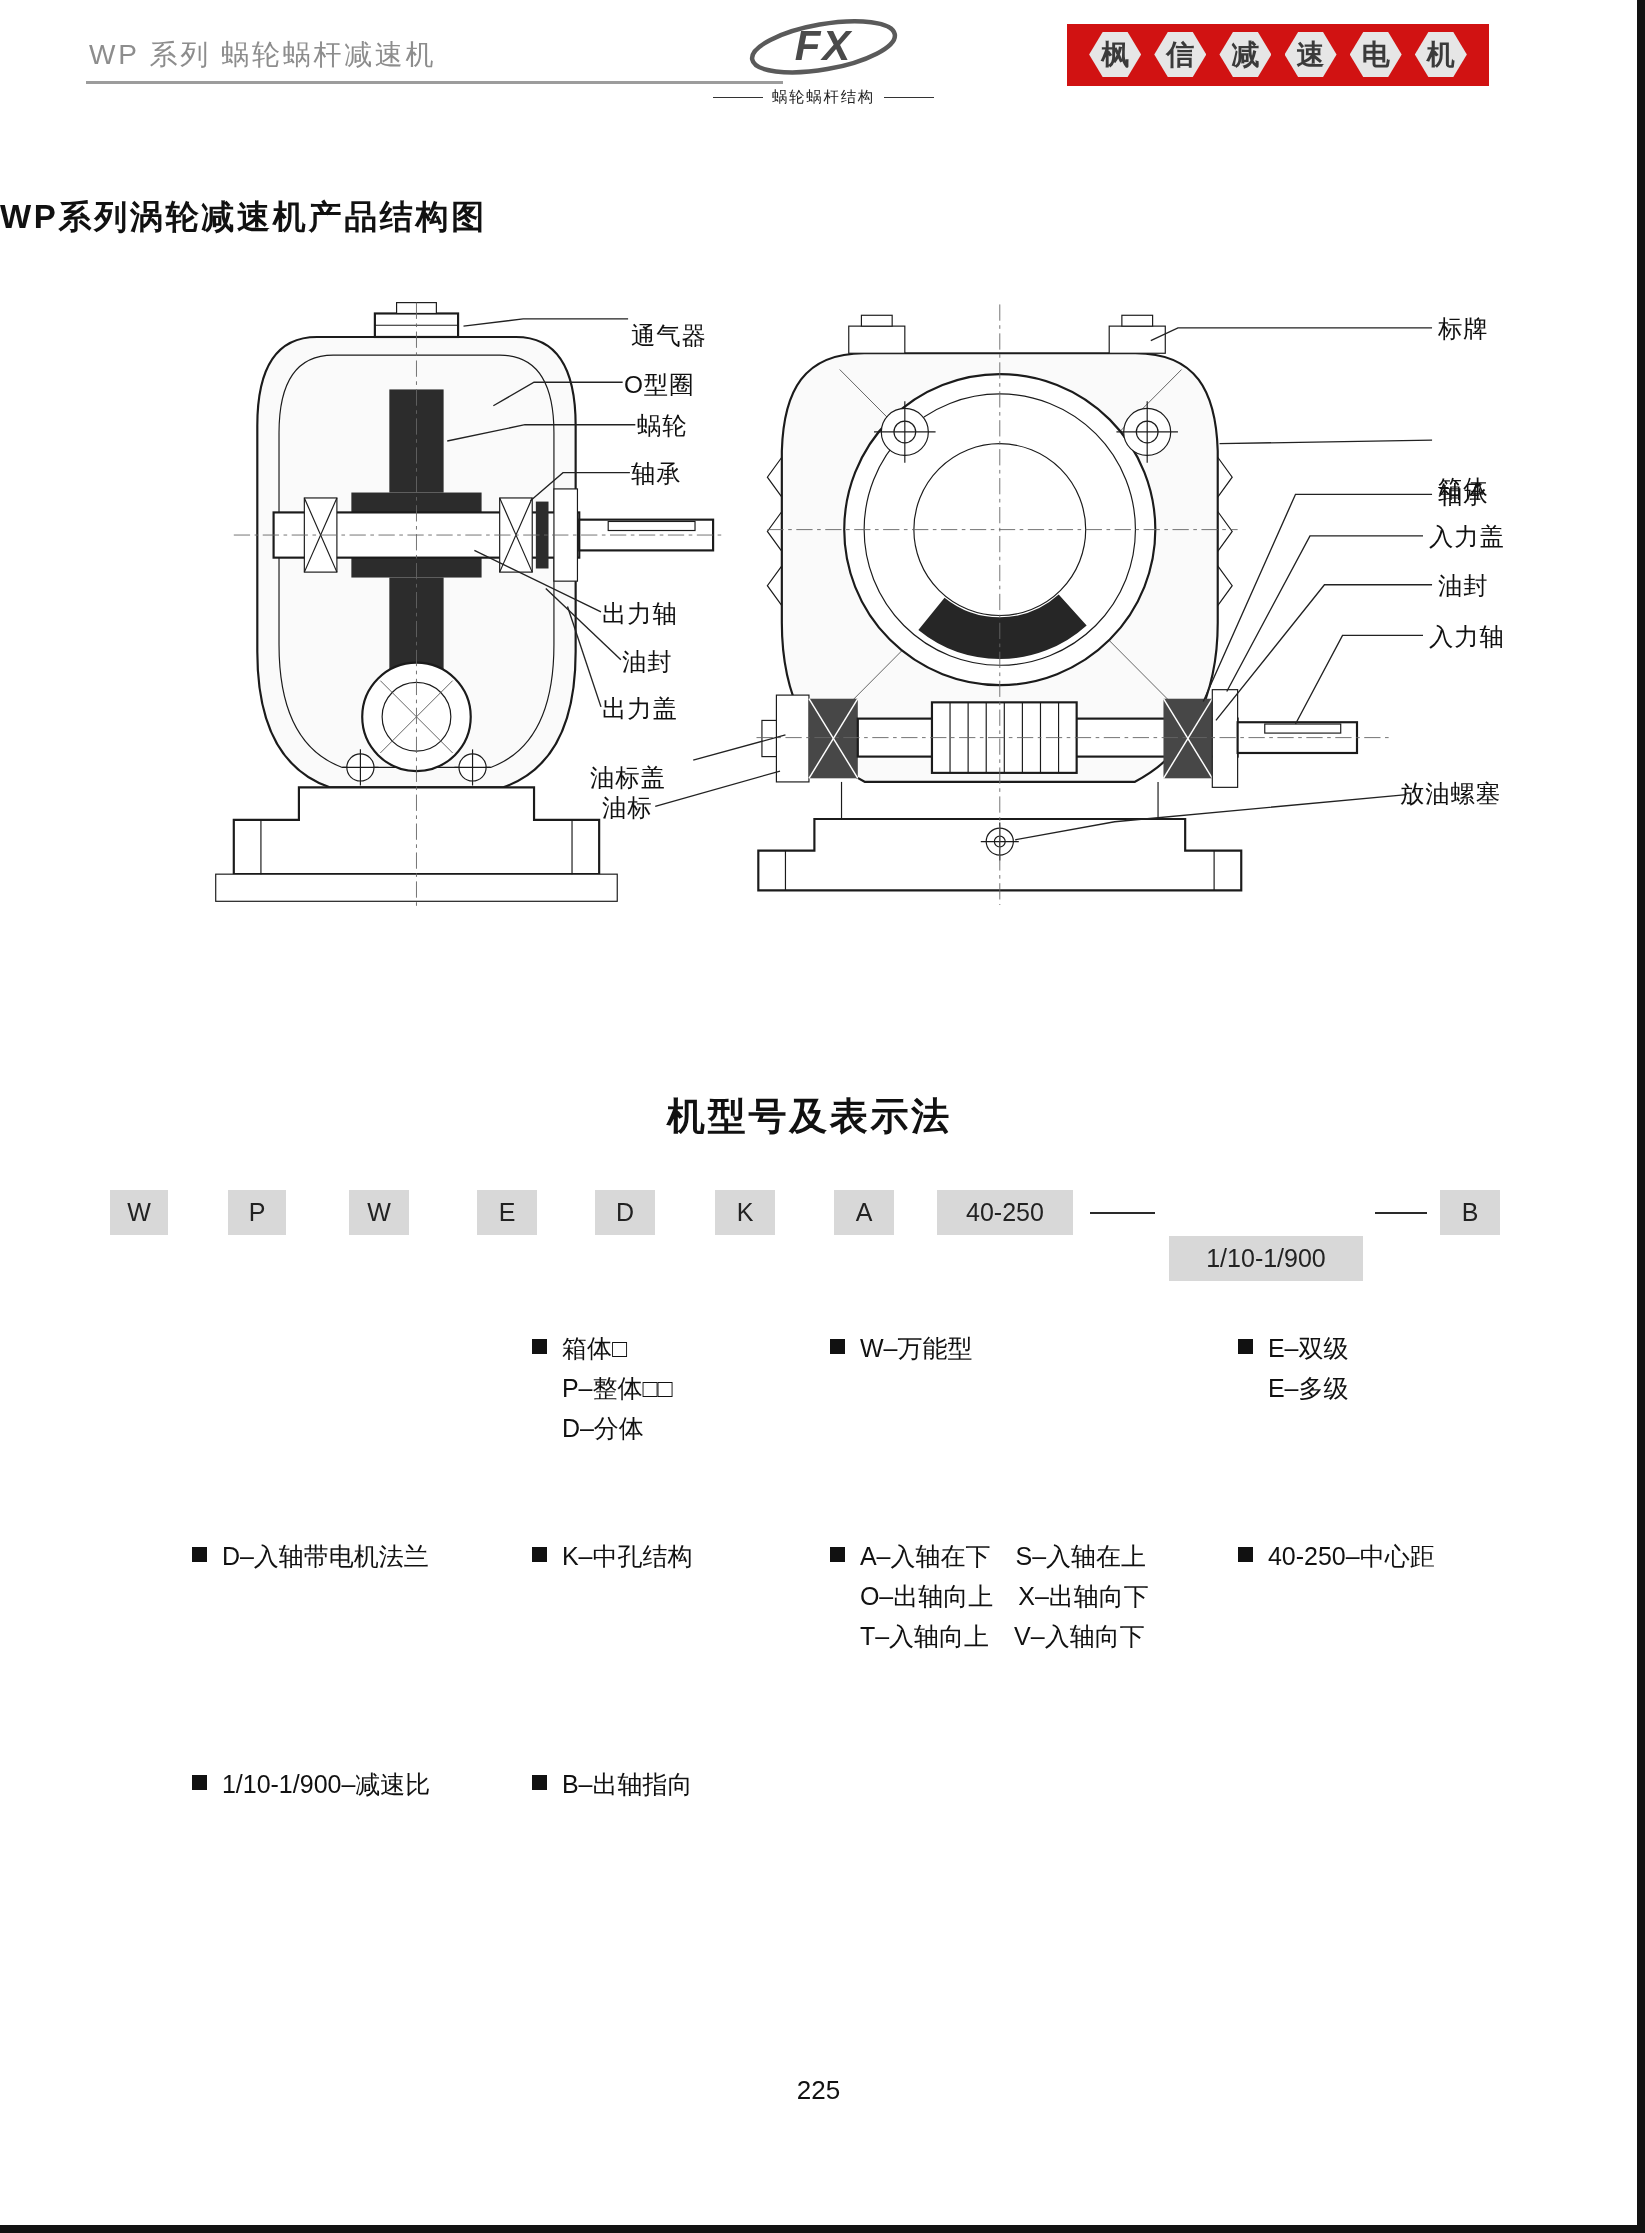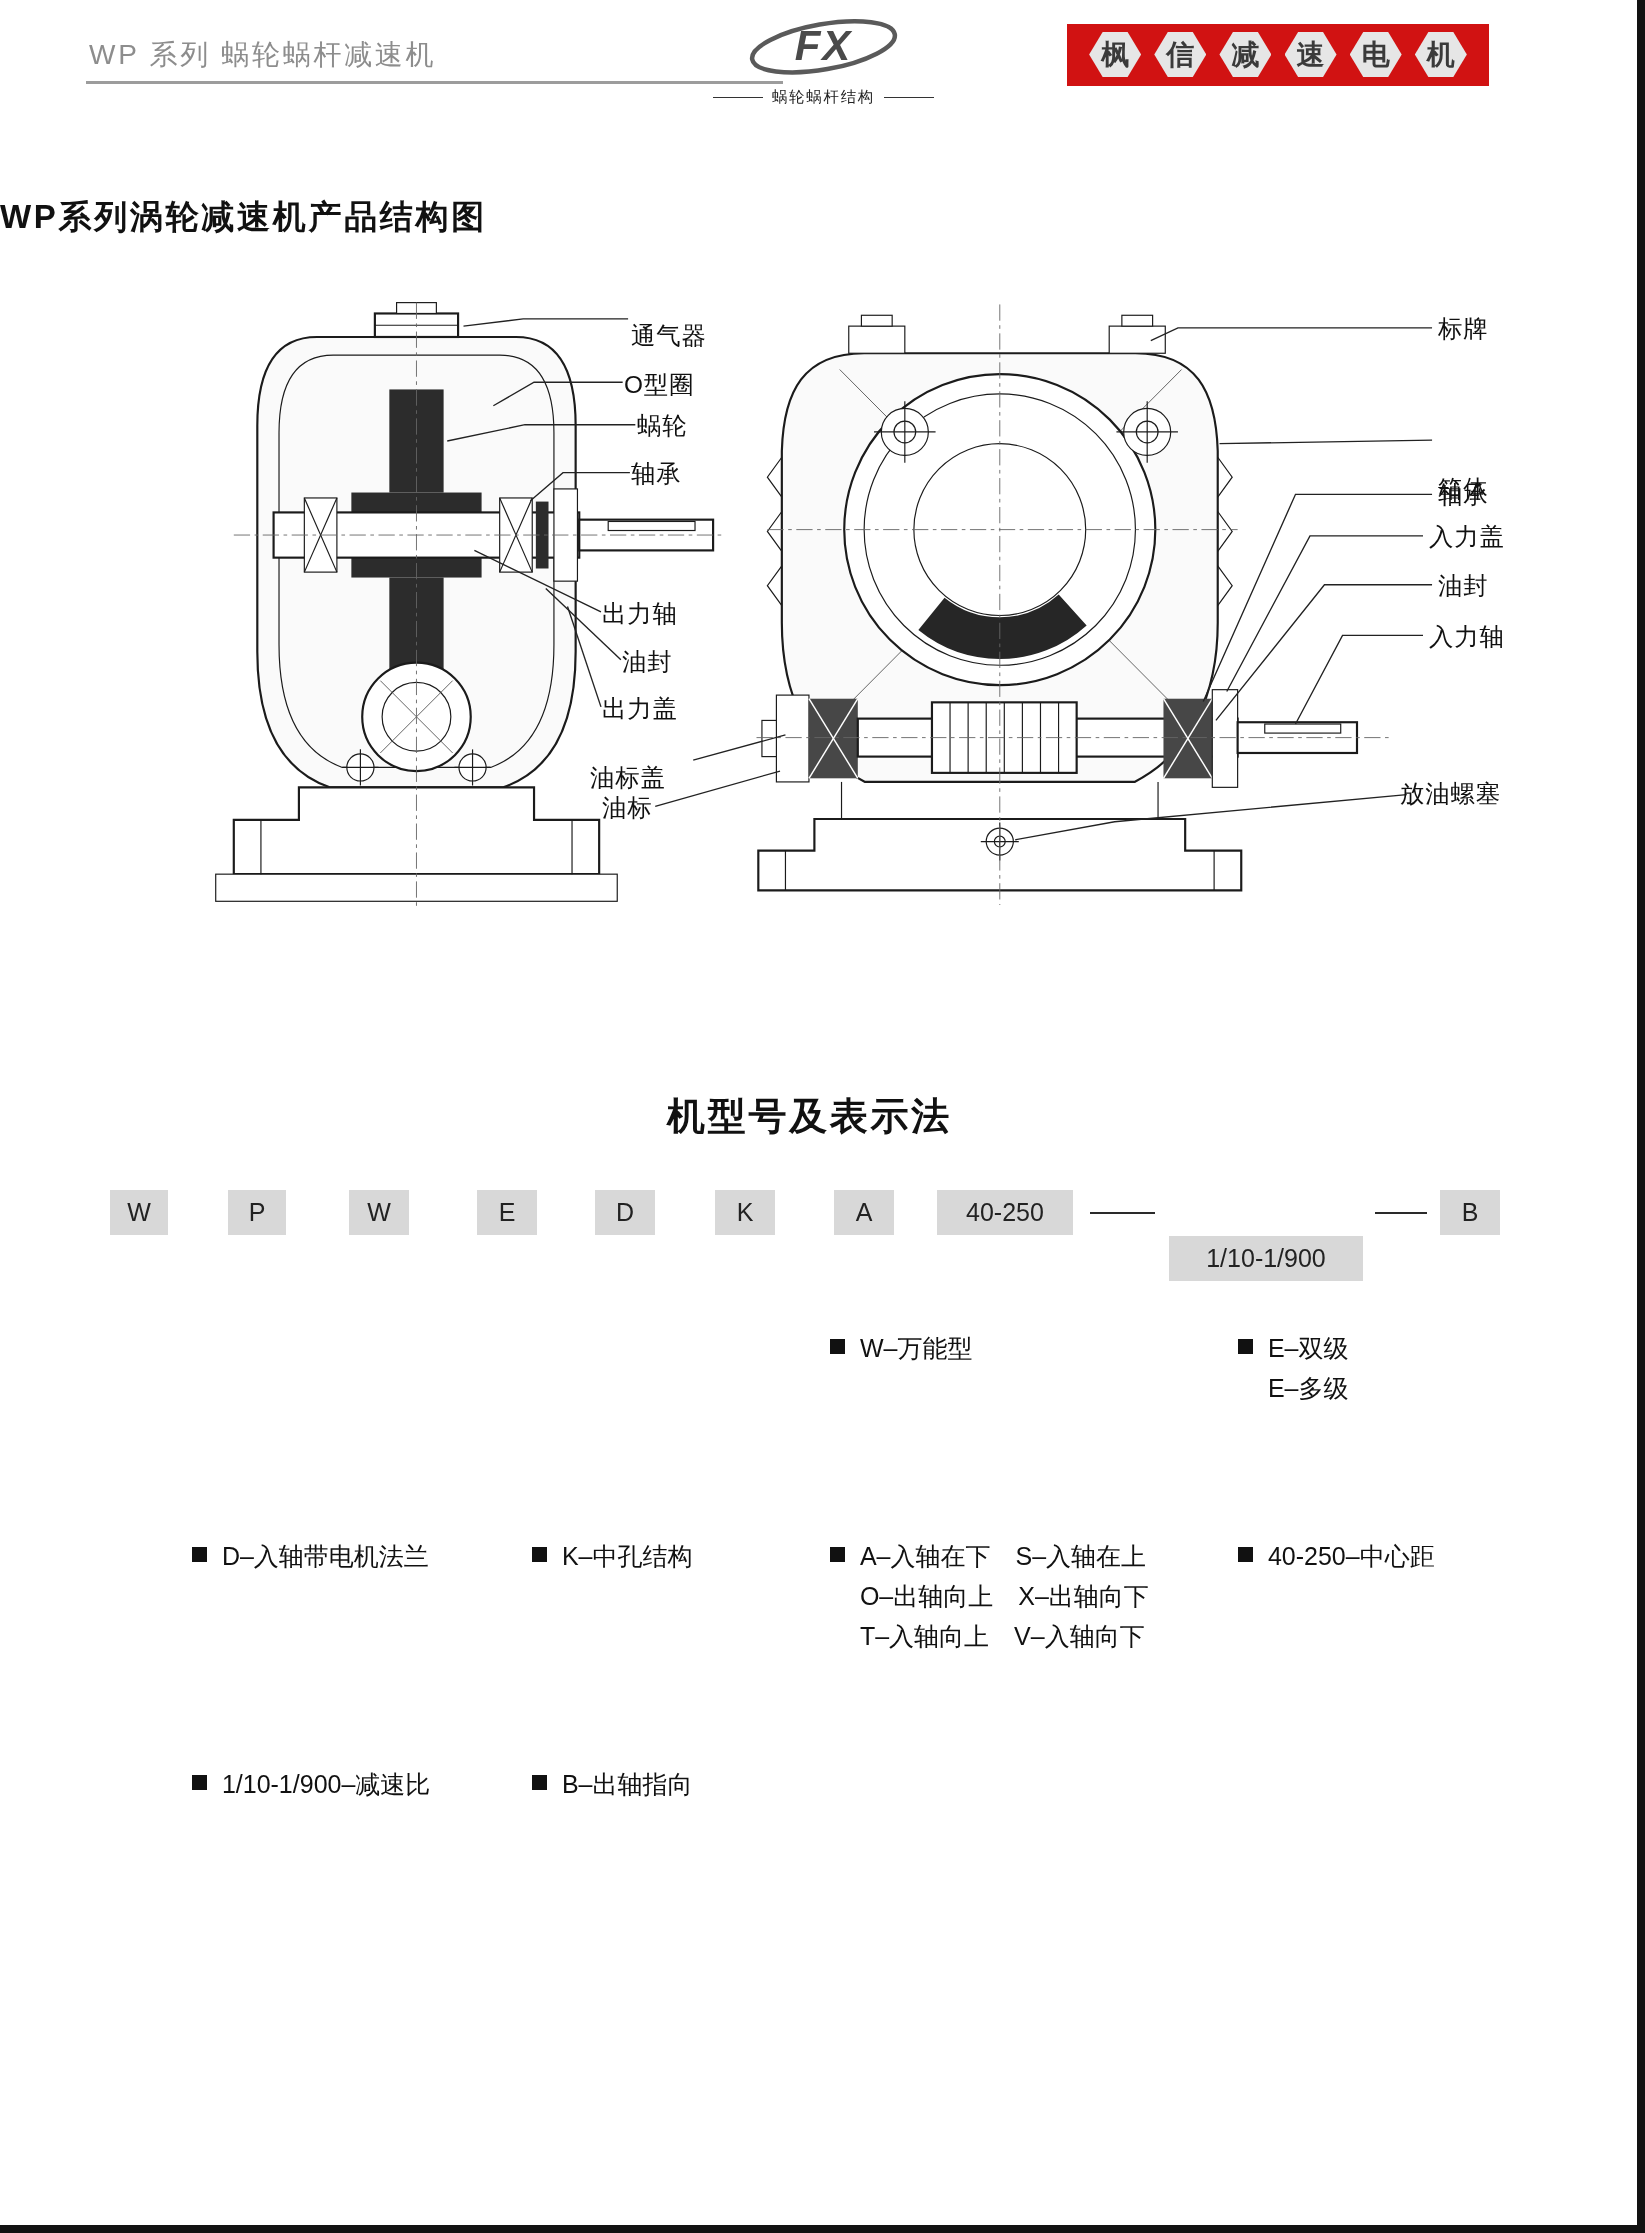--- a/index.html
+++ b/index.html
@@ -250,20 +250,28 @@
   <div class="code-box" style="left:477px;  width:60px;">E</div>
   <div class="code-box" style="left:595px;  width:60px;">D</div>
   <div class="code-box" style="left:715px;  width:60px;">K</div>
   <div class="code-box" style="left:834px;  width:60px;">A</div>
   <div class="code-box" style="left:937px; width:136px;">40-250</div>
   <div class="code-dash" style="left:1090px; width:65px;"></div>
   <div class="code-box" style="left:1169px; width:194px;margin-top:46px;">1/10-1/900</div>
   <div class="code-dash" style="left:1375px; width:52px;"></div>
   <div class="code-box" style="left:1440px; width:60px;">B</div>
 
+  <div class="legend-block" style="left:532px; top:1328px;">
+    <span class="bullet"></span>
+    <div>
+      <div>箱体□</div>
+      <div>P–整体□□</div>
+      <div>D–分体</div>
+    </div>
+  </div>
   <div class="legend-block" style="left:830px; top:1328px;">
     <span class="bullet"></span>
     <div>
       <div>W–万能型</div>
     </div>
   </div>
   <div class="legend-block" style="left:1238px; top:1328px;">
     <span class="bullet"></span>
     <div>
       <div>E–双级</div>
@@ -304,17 +312,18 @@
       <div>1/10-1/900–减速比</div>
     </div>
   </div>
   <div class="legend-block" style="left:532px; top:1764px;">
     <span class="bullet"></span>
     <div>
       <div>B–出轴指向</div>
     </div>
   </div>
 
+  <div class="page-number">225</div>
 
   <div class="scan-edge-right"></div>
   <div class="scan-edge-bottom"></div>
 </div>
 
 
 </body></html>

